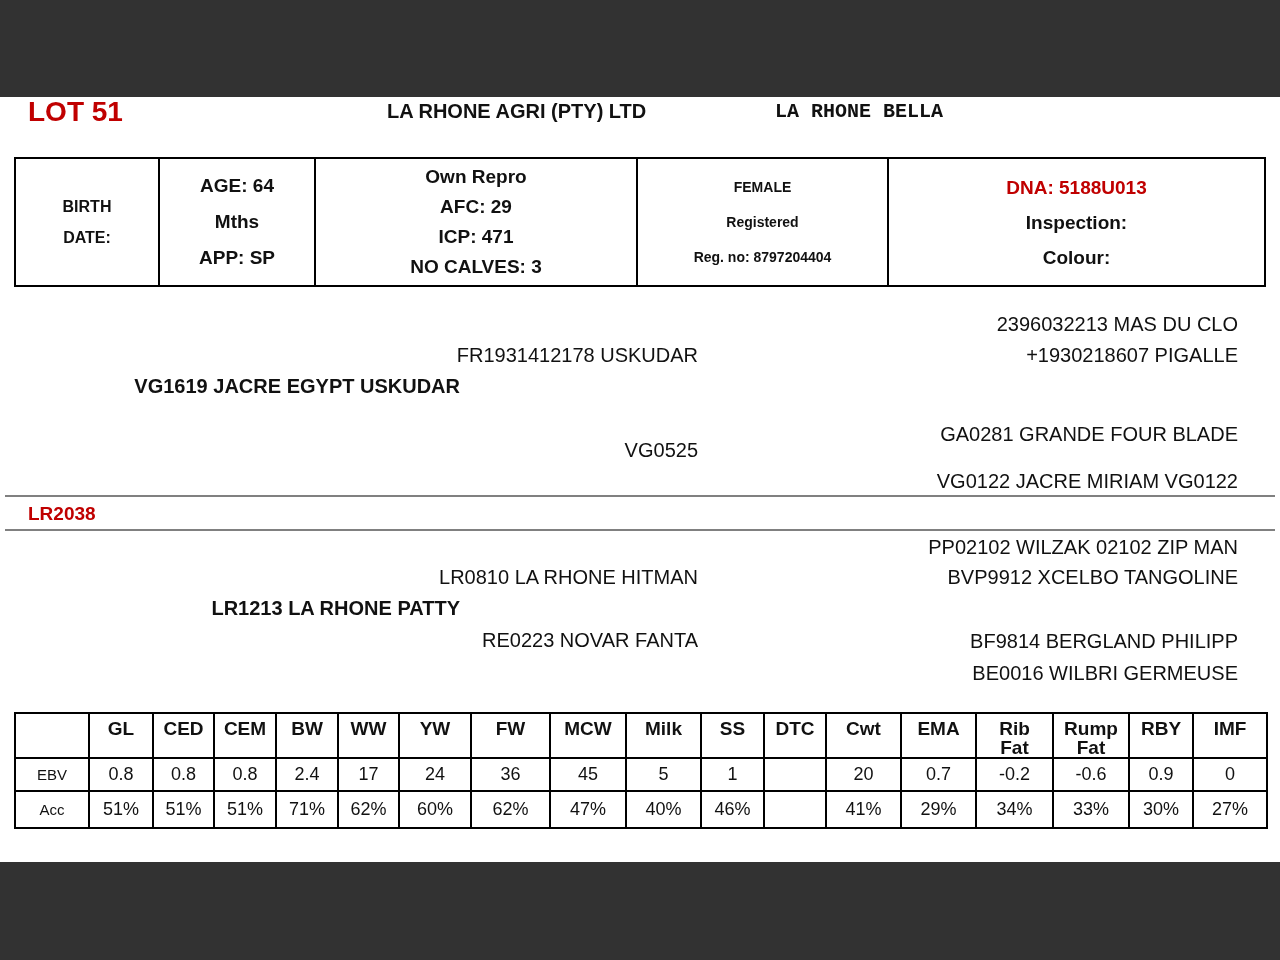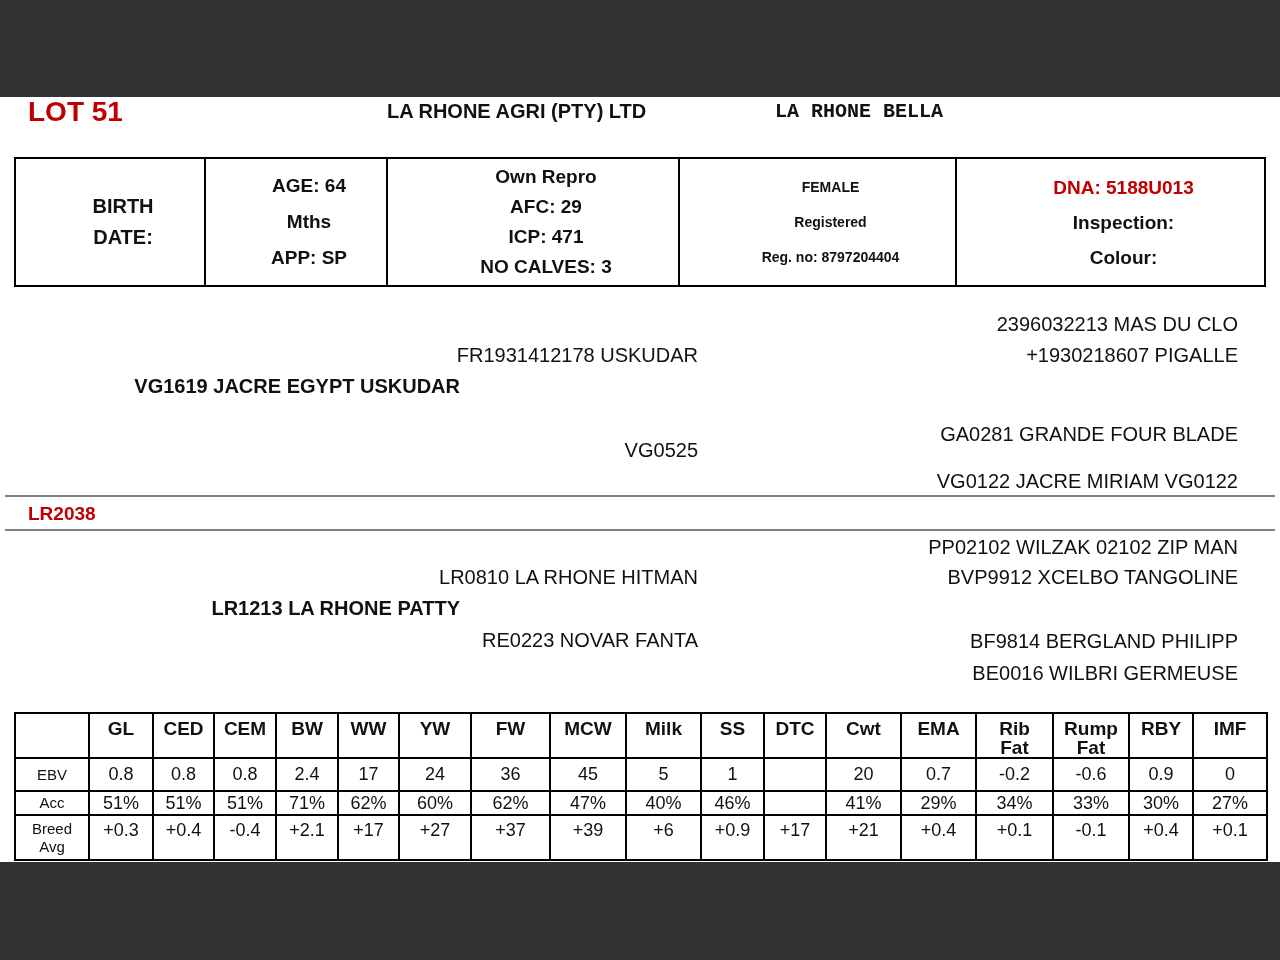--- a/index.html
+++ b/index.html
@@ -19,27 +19,27 @@
   .animal-name  { position:absolute; left:775px; top:100px; font-size:20px; font-weight:bold;font-family:Liberation Mono, monospace; }
 
   
   .info-table {
     position:absolute; left:14px; top:157px; width:1252px; height:130px;
     display:flex; border:2px solid #000; box-sizing:border-box; background:#fff;
   }
   .info-table .cell {
     box-sizing:border-box; border-right:2px solid #000;
     display:flex; flex-direction:column; justify-content:center; align-items:center;
-    text-align:center; font-weight:bold;margin-left:26px;
+    text-align:center; font-weight:bold;
   }
   .info-table .cell:last-child { border-right:none; }
-  .cell-birth { width:164px; font-size:20px; line-height:31px; }
+  .cell-birth { width:144px; font-size:16px; line-height:31px; }
   .cell-date  { width:138px; font-size:17px; }
   .cell-age   { width:156px; font-size:19px; line-height:36px; }
-  .cell-repro { width:266px; font-size:19px; line-height:30px; }
+  .cell-repro { width:322px; font-size:19px; line-height:30px; }
   .cell-reg   { width:251px; font-size:14px; line-height:35px; }
   .cell-dna   { flex:1; font-size:19px; line-height:35px; }
   .red-text { color:var(--accent-red,#c00000); }
 
   
   .ped { position:absolute; font-size:20px; line-height:24px; white-space:nowrap; }
   .ped.mid  { right:582px; text-align:right; }
   .ped.far  { right:42px;  text-align:right; }
   .ped.parent { right:820px; text-align:right; font-weight:bold; }
   .animal-id {
@@ -59,21 +59,21 @@
     border:2px solid #000; text-align:center; padding:0; overflow:hidden;
   }
   table.ebv th {
     font-size:19px; font-weight:bold; white-space:pre-line;
     vertical-align:top; padding-top:5px; line-height:19px;
   }
   table.ebv thead tr { height:44px; }
   table.ebv td { font-size:18px; font-weight:normal; }
   table.ebv td.rowlabel { font-size:15px; white-space:pre-line; line-height:18px; }
   tr.row-ebv { height:33px;margin-left:12px; }
-  tr.row-acc { height:24px; }
+  tr.row-acc { height:37px; }
   tr.row-breed { height:45px; }
   tr.row-breed td { vertical-align:top; padding-top:4px; }
 </style>
 </head>
 <body>
 
 <div class="page">
 
   <div class="bar top"></div>
 
@@ -208,39 +208,18 @@
         <td>40%</td>
         <td>46%</td>
         <td></td>
         <td>41%</td>
         <td>29%</td>
         <td>34%</td>
         <td>33%</td>
         <td>30%</td>
         <td>27%</td>
       </tr>
-      <tr class="row-breed">
-        <td class="rowlabel">Breed
-Avg</td>
-        <td>+0.3</td>
-        <td>+0.4</td>
-        <td>-0.4</td>
-        <td>+2.1</td>
-        <td>+17</td>
-        <td>+27</td>
-        <td>+37</td>
-        <td>+39</td>
-        <td>+6</td>
-        <td>+0.9</td>
-        <td>+17</td>
-        <td>+21</td>
-        <td>+0.4</td>
-        <td>+0.1</td>
-        <td>-0.1</td>
-        <td>+0.4</td>
-        <td>+0.1</td>
-      </tr>
     </tbody>
   </table>
 
   <div class="bar bottom"></div>
 
 </div>
 
 </body></html>

